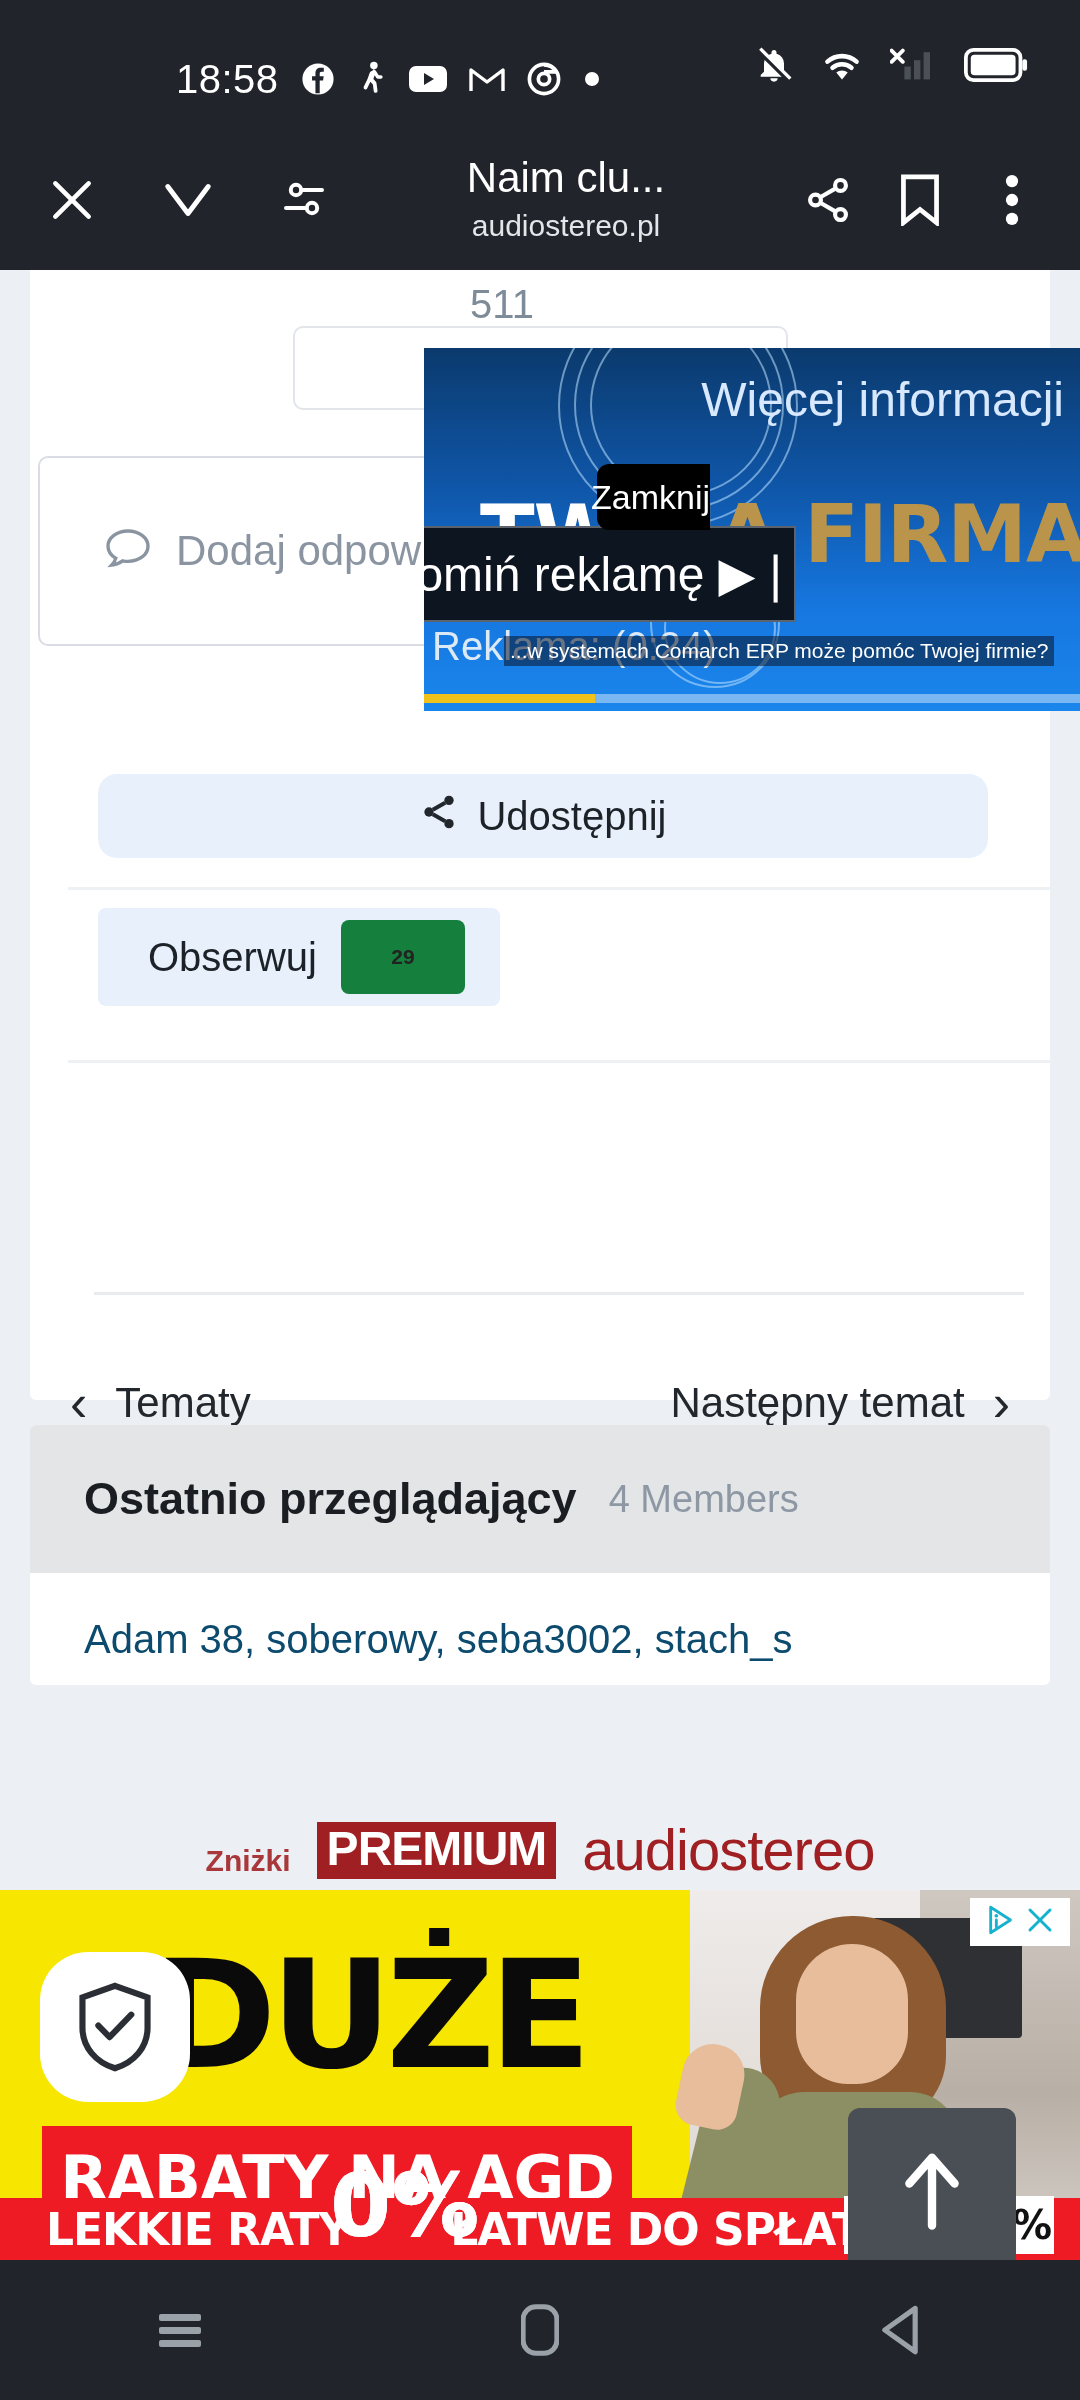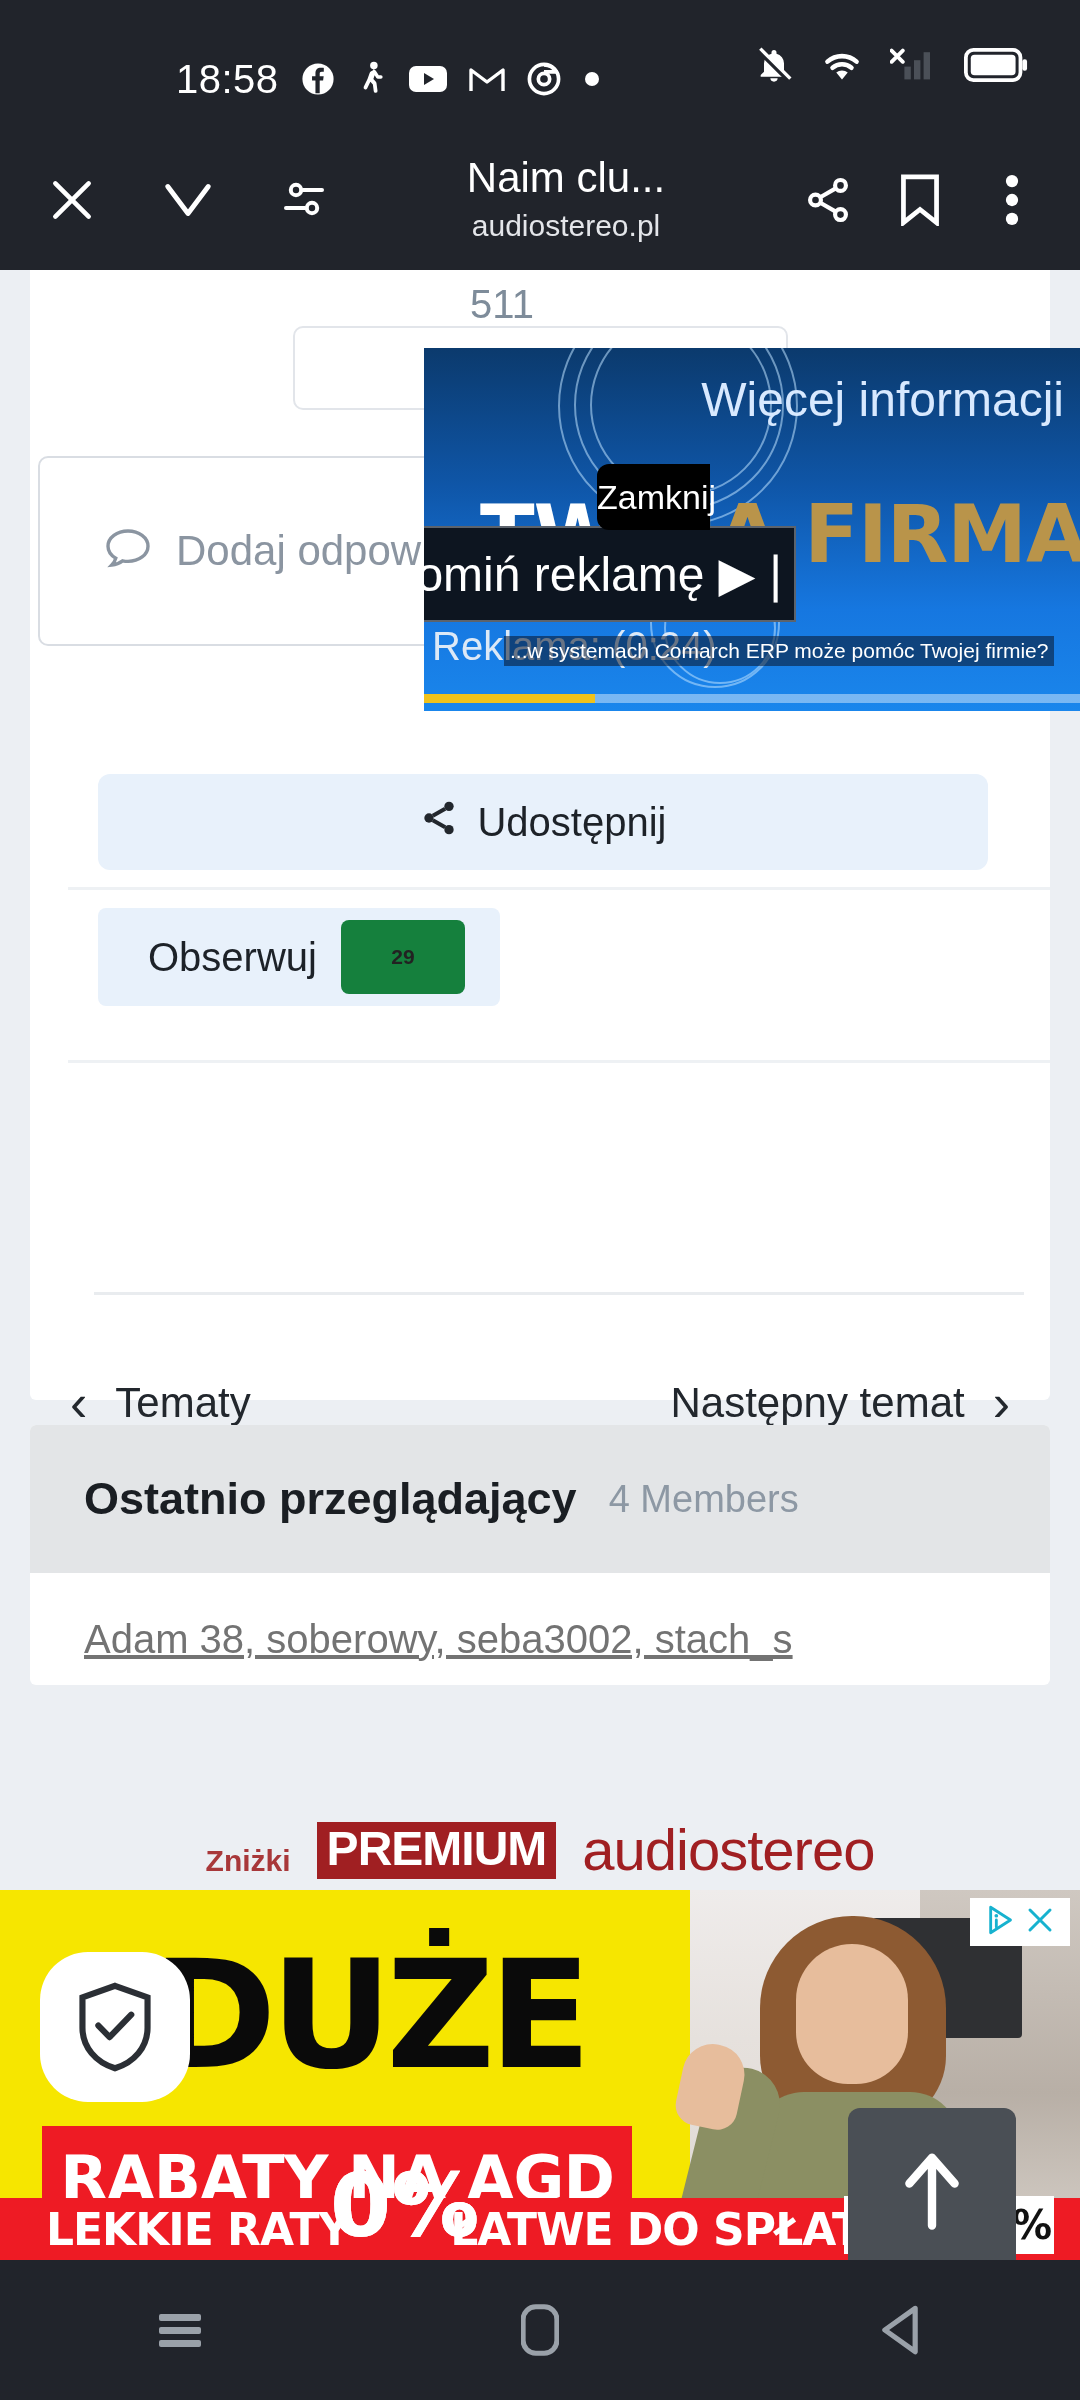--- a/index.html
+++ b/index.html
@@ -65,22 +65,22 @@
     font-size:38px; font-weight:700; color:#1d2228;
   }
   #reply-box{
     position:absolute; left:8px; top:186px; width:1004px; height:190px;
     border:2px solid #d9dde3; border-radius:10px; background:#fff;
     display:flex; align-items:center; padding-left:64px; gap:24px;
   }
   #reply-placeholder{ font-size:42px; color:#8b95a1; }
 
   #share-btn{
-    position:absolute; left:68px; top:504px; width:890px; height:96px;
-    background:#e8f1fb; border-radius:12px;
+    position:absolute; left:68px; top:504px; width:890px; height:84px;
+    background:#e8f1fb; border-radius:19px;
     display:flex; align-items:center; justify-content:center; gap:18px;
     font-size:40px; color:#1d2228;
   }
   #divider-1{
     position:absolute; left:38px; top:617px; width:982px; height:3px; background:#eef1f4;
   }
   #follow-btn{
     position:absolute; left:68px; top:638px; width:402px; height:98px;
     background:#e8f1fb; border-radius:8px;
     display:flex; align-items:center; gap:24px; padding-left:50px;
@@ -111,21 +111,21 @@
     background:#fff; border-radius:6px; overflow:hidden;
   }
   #viewers-head{
     height:148px; background:#e3e5e7;
     display:flex; align-items:center; gap:32px; padding-left:54px;
   }
   #viewers-title{ font-size:45px; font-weight:700; color:#1a1e23; }
   #viewers-count{ font-size:38px; color:#8d98a4; }
   #viewers-list{
     height:132px; display:flex; align-items:center; padding-left:54px;
-    font-size:40px; color:#737373;text-decoration:underline;
+    font-size:40px; color:#0c4a6e;
   }
 
   
   #premium-row{
     position:absolute; left:0; top:1520px; width:1080px; height:120px;
     display:flex; align-items:center; justify-content:center; gap:26px;
   }
   #znizki{ font-size:30px; color:#a8383a; font-weight:600;margin-top:21px; }
   #premium-badge{
     background:#a01f22; color:#fff; font-size:48px; font-weight:800;
@@ -261,21 +261,21 @@
   #ad-progress i{ display:block; height:9px; width:168px; background:#f0c21b; }
   #skip-btn{
     position:absolute; left:-40px; top:178px; width:412px; height:96px;
     background:#0d1520; border:2px solid #5c636c;
     display:flex; align-items:center; justify-content:center; gap:14px;
     color:#fff; font-size:48px; white-space:nowrap;
   }
   #close-ad-btn{
     position:absolute; left:597px; top:464px; width:113px; height:66px;
     background:#000; border-radius:12px 0 0 12px;
-    display:flex; align-items:center; justify-content:flex-start;
+    display:flex; align-items:center; justify-content:flex-end;
     color:#fff; font-size:34px;
   }
 
   
   #nav-bar{
     position:absolute; left:0; top:2260px; width:1080px; height:140px;
     background:#21242b;
     display:flex; align-items:center; justify-content:space-around;
   }
   .navbtn{ width:140px; height:140px; display:flex; align-items:center; justify-content:center;}

